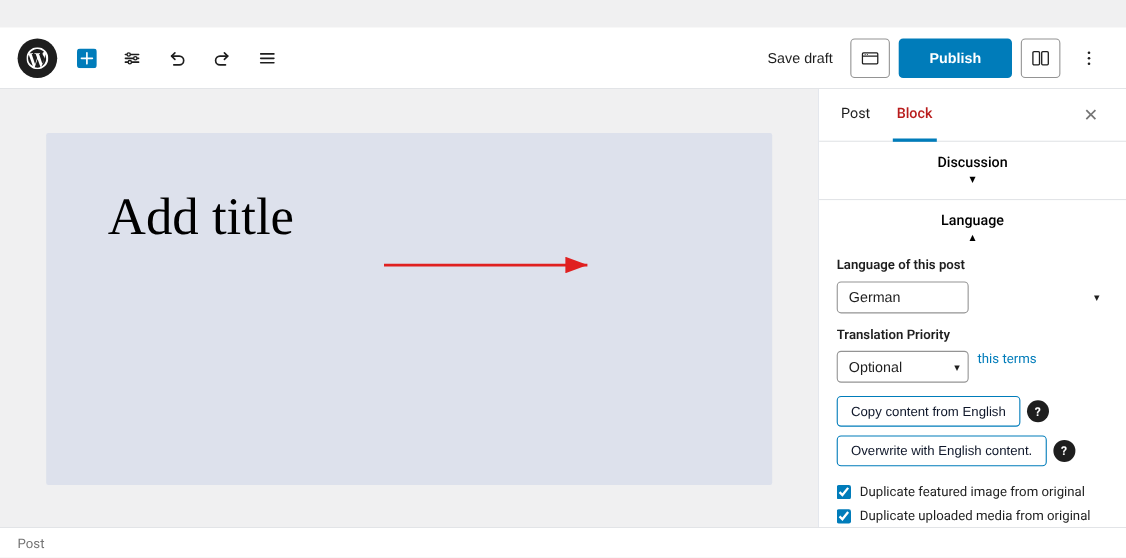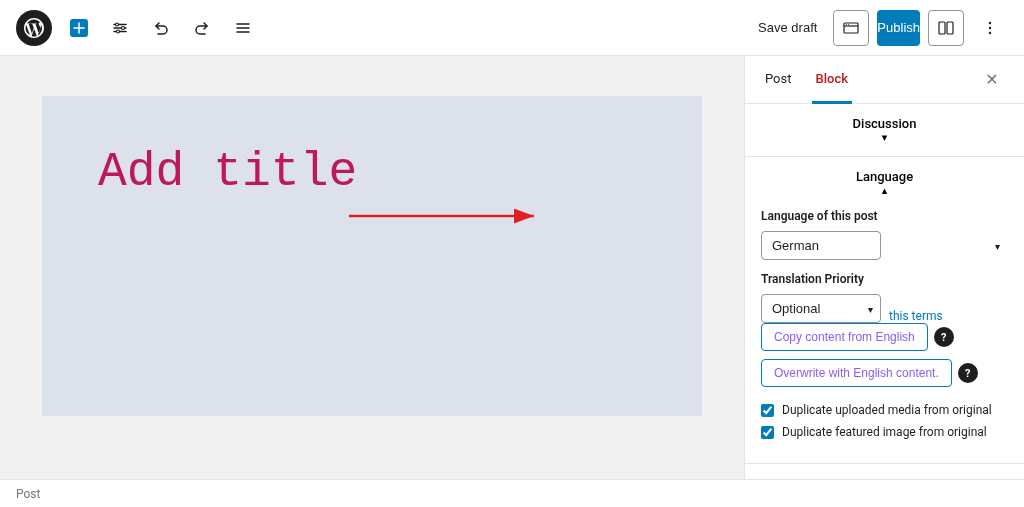--- a/index.html
+++ b/index.html
@@ -1,35 +1,35 @@
 <!DOCTYPE html>
 <html><head>
   <meta charset="utf-8">
   <style>
     * { box-sizing: border-box; margin: 0; padding: 0; }
     body { font-family: -apple-system, BlinkMacSystemFont, 'Segoe UI', Roboto, sans-serif; background: #f0f0f1; display: flex; flex-direction: column; height: 507px; overflow: hidden; font-size: 13px; }
 
     
     .toolbar {
       display: flex; align-items: center; background: #fff; height: 56px;
-      border-bottom: 1px solid #e2e4e7; padding: 0 16px; gap: 5px; flex-shrink: 0;
+      border-bottom: 1px solid #e2e4e7; padding: 0 16px; gap: 5px; flex-shrink: 0; margin-top: 25px;
     }
     .wp-logo {
       width: 36px; height: 36px; background: #1e1e1e; border-radius: 50%;
       display: flex; align-items: center; justify-content: center; margin-right: 4px; cursor: pointer;
     }
     .wp-logo svg { width: 20px; height: 20px; fill: white; }
     .toolbar-btn {
       width: 36px; height: 36px; border: none; background: none; cursor: pointer;
       display: flex; align-items: center; justify-content: center; border-radius: 4px;
       color: #1e1e1e;
     }
     .toolbar-btn-blue {
       background: #007cba; color: white; border: none; height: 36px;
-      padding: 0 0; border-radius: 4px; cursor: pointer; font-size: 13px; font-weight: 400;
+      padding: 0 28px; border-radius: 4px; cursor: pointer; font-size: 13px; font-weight: 700;
     }
     .toolbar-btn-outline {
       background: none; border: 1px solid #949494; color: #1e1e1e;
       height: 36px; width: 36px; border-radius: 4px; cursor: pointer;
       display: flex; align-items: center; justify-content: center;
     }
     .spacer { flex: 1; }
     .toolbar-right { display: flex; align-items: center; gap: 8px; }
     .save-draft-btn {
       background: none; border: none; color: #1e1e1e; cursor: pointer; font-size: 13px;
@@ -44,22 +44,22 @@
     
     .editor-canvas {
       flex: 1; background: #f0f0f1; display: flex; align-items: flex-start;
       justify-content: center; padding: 40px 20px; overflow: auto; position: relative;
     }
     .editor-content {
       background: #dde1ec; width: 100%; max-width: 660px; min-height: 320px;
       border-radius: 2px; padding: 48px 56px; position: relative;
     }
     .add-title {
-      font-size: 48px; font-weight: 300; color: #be185d; margin-bottom: 24px;
-      font-family: Liberation Mono, monospace; line-height: 1.2;
+      font-size: 48px; font-weight: 300; color: #000000; margin-bottom: 24px;
+      font-family: Liberation Serif, serif; line-height: 1.2;
     }
     .type-block {
       font-size: 15px; color: #8d93a5; display: flex; align-items: center; justify-content: space-between;
     }
     .plus-btn {
       width: 32px; height: 32px; background: #1e1e1e; color: white; border: none;
       border-radius: 4px; cursor: pointer; font-size: 20px; display: flex;
       align-items: center; justify-content: center; line-height: 1;
     }
 
@@ -105,31 +105,31 @@
       border-radius: 4px; padding: 6px 32px 6px 10px; font-size: 13px;
       background: #fff; cursor: pointer; width: auto; min-width: 120px;
       color: #1e1e1e;
     }
     .select-arrow {
       position: absolute; right: 8px; top: 50%; transform: translateY(-50%);
       pointer-events: none; color: #1e1e1e; font-size: 10px;
     }
 
     .translation-priority-row {
-      display: flex; align-items: flex-end; gap: 8px; 
+      display: flex; align-items: flex-start; gap: 8px; margin-bottom: 12px;
     }
     .edit-terms-link {
       color: #007cba; text-decoration: none; font-size: 12px; white-space: nowrap;
     }
 
     .copy-btn {
       display: flex; align-items: center; gap: 6px; margin-bottom: 8px;
     }
     .content-btn {
-      background: none; border: 1px solid #007cba; color: #8b5cf6; padding: 6px 12px;
+      background: none; border: 1px solid #007cba; color: #0f172a; padding: 6px 12px;
       border-radius: 4px; cursor: pointer; font-size: 12px; white-space: nowrap;
     }
     .help-icon {
       width: 20px; height: 20px; background: #1e1e1e; color: white; border-radius: 50%;
       display: flex; align-items: center; justify-content: center; font-size: 11px;
       cursor: pointer; flex-shrink: 0; font-weight: 700;
     }
     .media-label { font-size: 12px; font-weight: 600; color: #1e1e1e; margin-bottom: 10px; display: block; }
     .checkbox-row { display: flex; align-items: flex-start; gap: 8px; margin-bottom: 8px; font-size: 12px; color: #1e1e1e; }
     .checkbox-row input[type="checkbox"] { margin-top: 1px; accent-color: #007cba; }
@@ -288,25 +288,25 @@
         
         <div class="copy-btn">
           <button class="content-btn">Overwrite with English content.</button>
           <div class="help-icon">?</div>
         </div>
 
         
         <div style="height:8px;"></div>
         <div class="checkbox-row">
           <input type="checkbox" checked="" style="">
-          <span>Duplicate uploaded media from original</span>
+          <span>Duplicate featured image from original</span>
         </div>
         <div class="checkbox-row">
           <input type="checkbox" checked="" style="">
-          <span>Duplicate featured image from original</span>
+          <span>Duplicate uploaded media from original</span>
         </div>
 
       </div>
     </div>
 
   </div>
 </div>
 
 <div class="status-bar">
   <span>Post</span>

